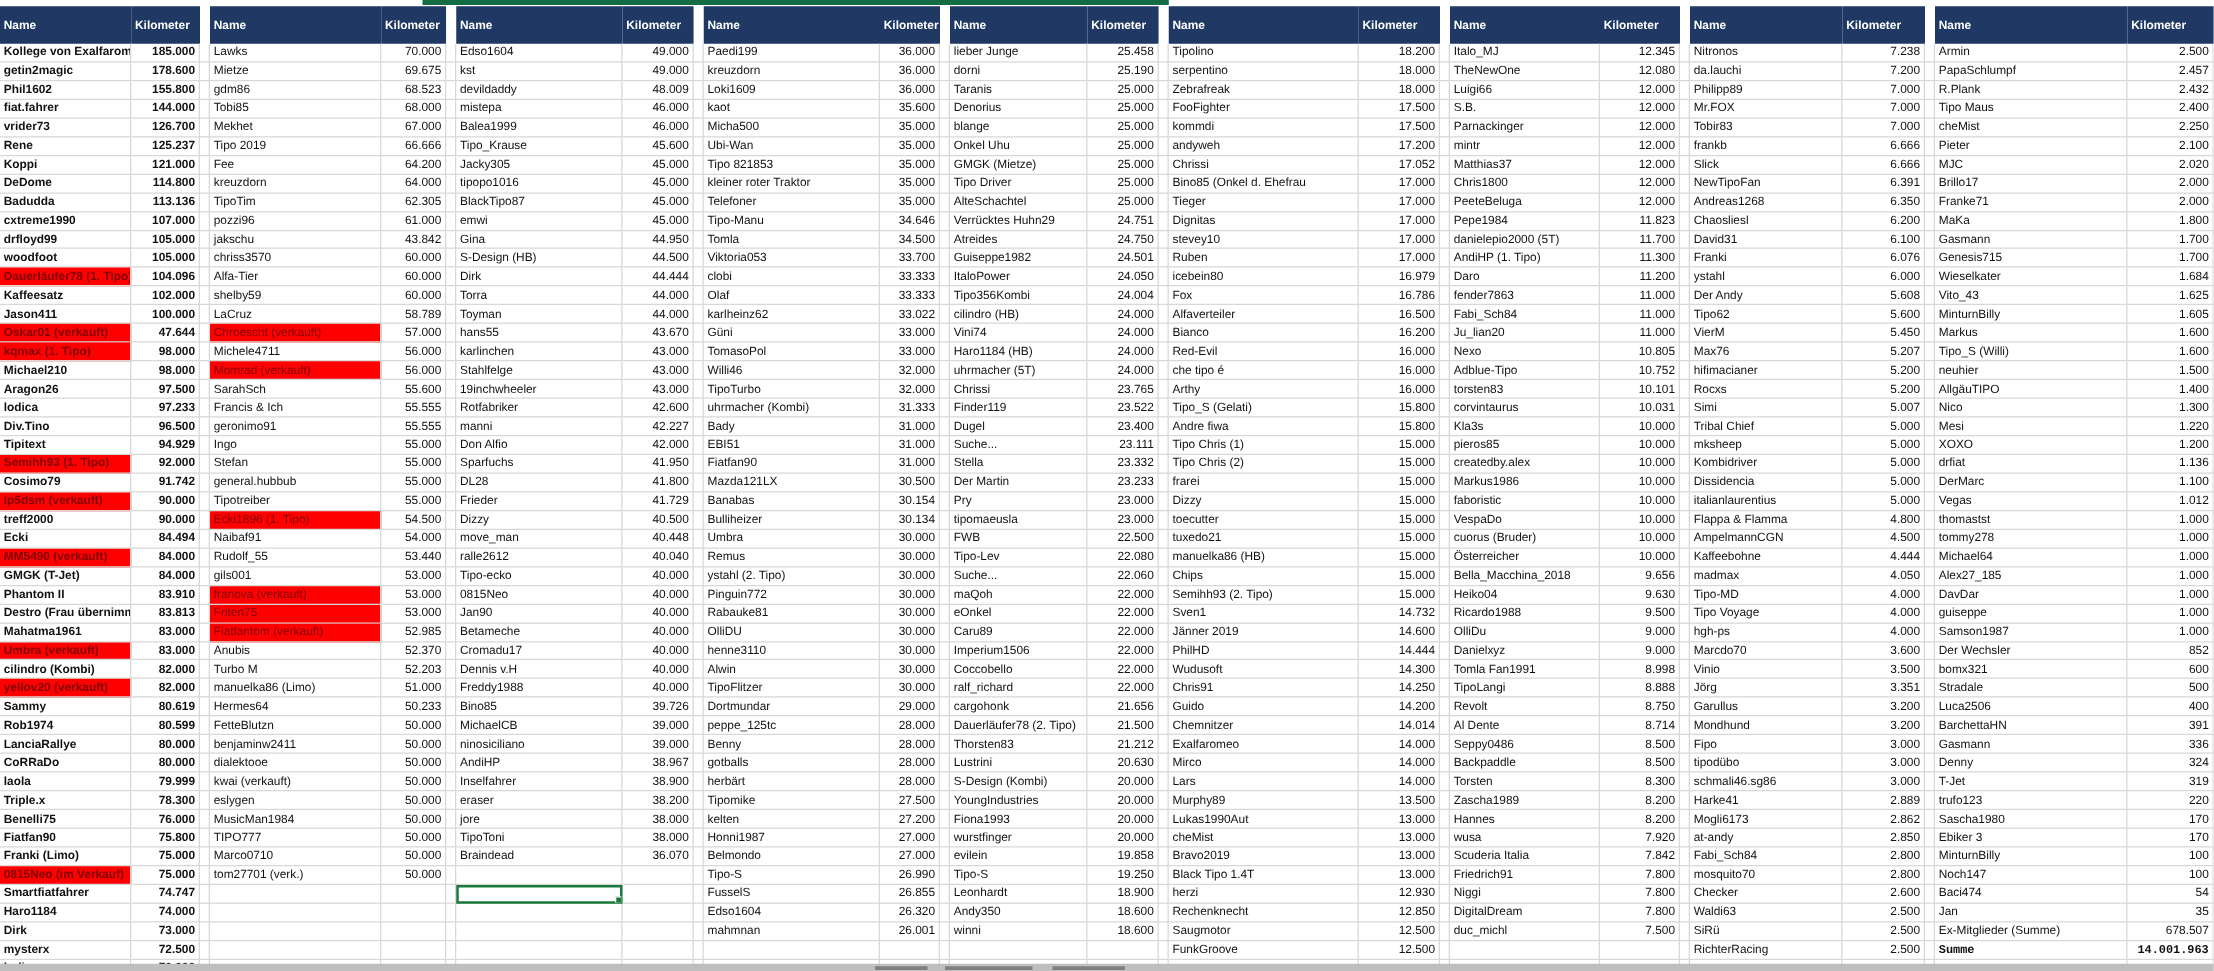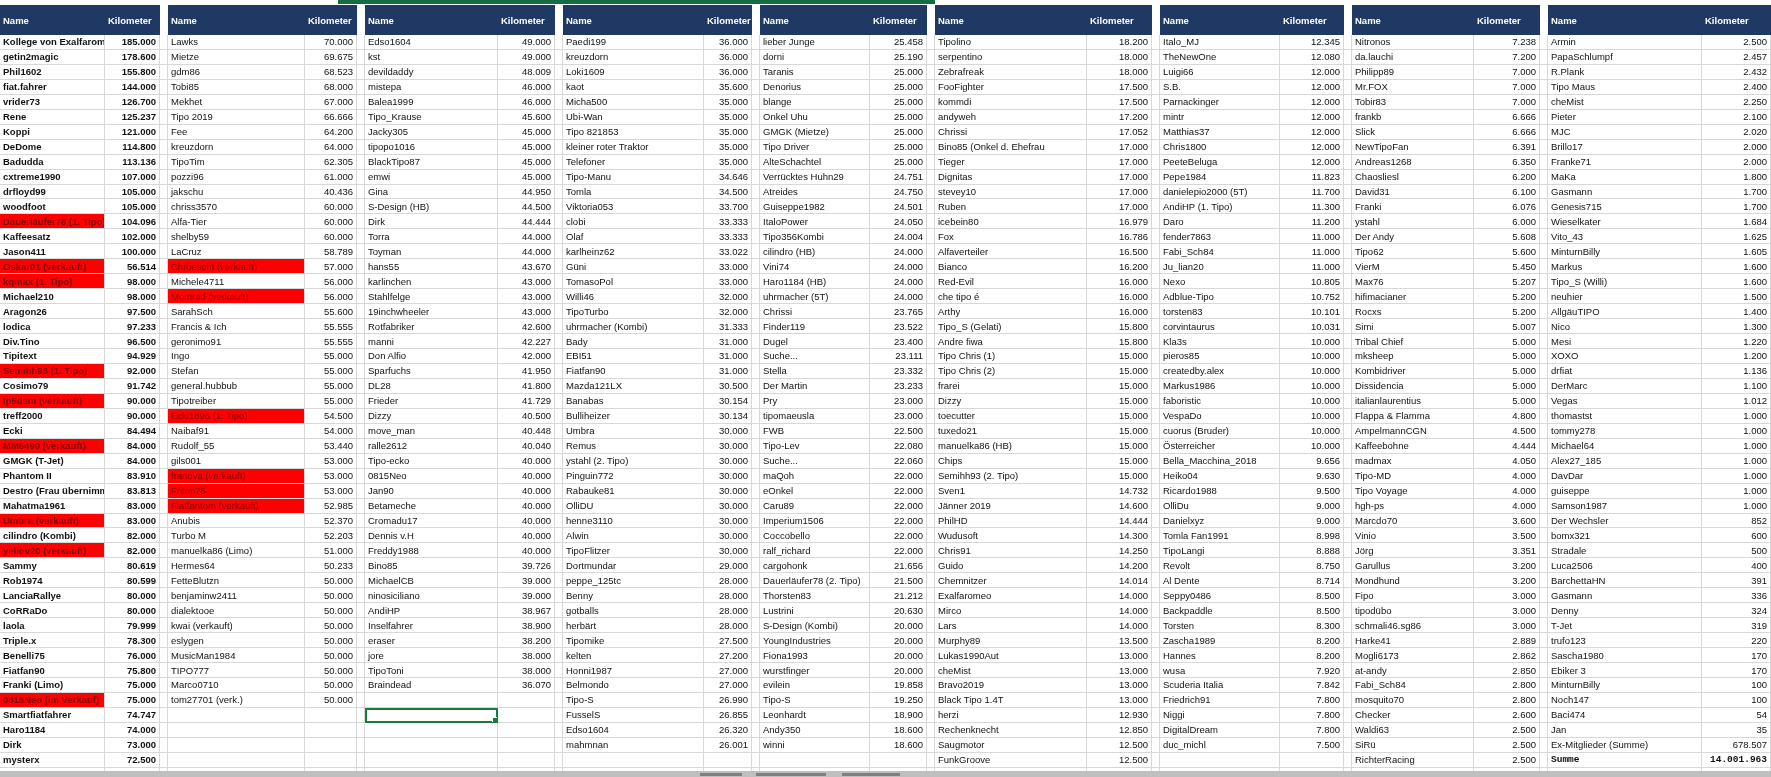--- a/index.html
+++ b/index.html
@@ -103,21 +103,21 @@
           <div class="c">125.237</div>
           <div class="c">121.000</div>
           <div class="c">114.800</div>
           <div class="c">113.136</div>
           <div class="c">107.000</div>
           <div class="c">105.000</div>
           <div class="c">105.000</div>
           <div class="c">104.096</div>
           <div class="c">102.000</div>
           <div class="c">100.000</div>
-          <div class="c">56.514</div>
+          <div class="c">47.644</div>
           <div class="c">98.000</div>
           <div class="c">98.000</div>
           <div class="c">97.500</div>
           <div class="c">97.233</div>
           <div class="c">96.500</div>
           <div class="c">94.929</div>
           <div class="c">92.000</div>
           <div class="c">91.742</div>
           <div class="c">90.000</div>
           <div class="c">90.000</div>
@@ -259,21 +259,21 @@
           <div class="c">70.000</div>
           <div class="c">69.675</div>
           <div class="c">68.523</div>
           <div class="c">68.000</div>
           <div class="c">67.000</div>
           <div class="c">66.666</div>
           <div class="c">64.200</div>
           <div class="c">64.000</div>
           <div class="c">62.305</div>
           <div class="c">61.000</div>
-          <div class="c">40.436</div>
+          <div class="c">43.842</div>
           <div class="c">60.000</div>
           <div class="c">60.000</div>
           <div class="c">60.000</div>
           <div class="c">58.789</div>
           <div class="c">57.000</div>
           <div class="c">56.000</div>
           <div class="c">56.000</div>
           <div class="c">55.600</div>
           <div class="c">55.555</div>
           <div class="c">55.555</div>

